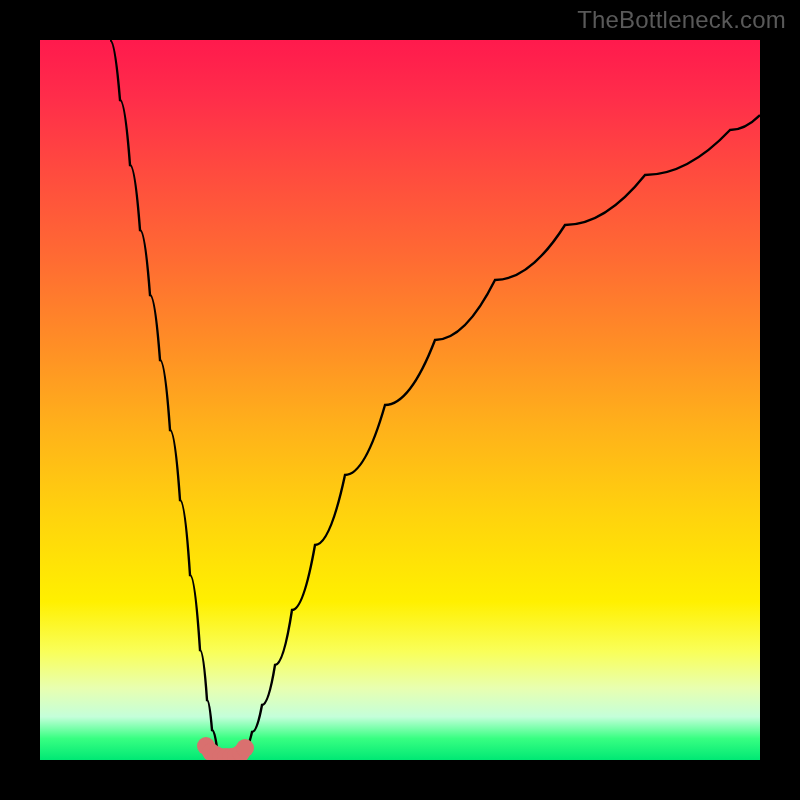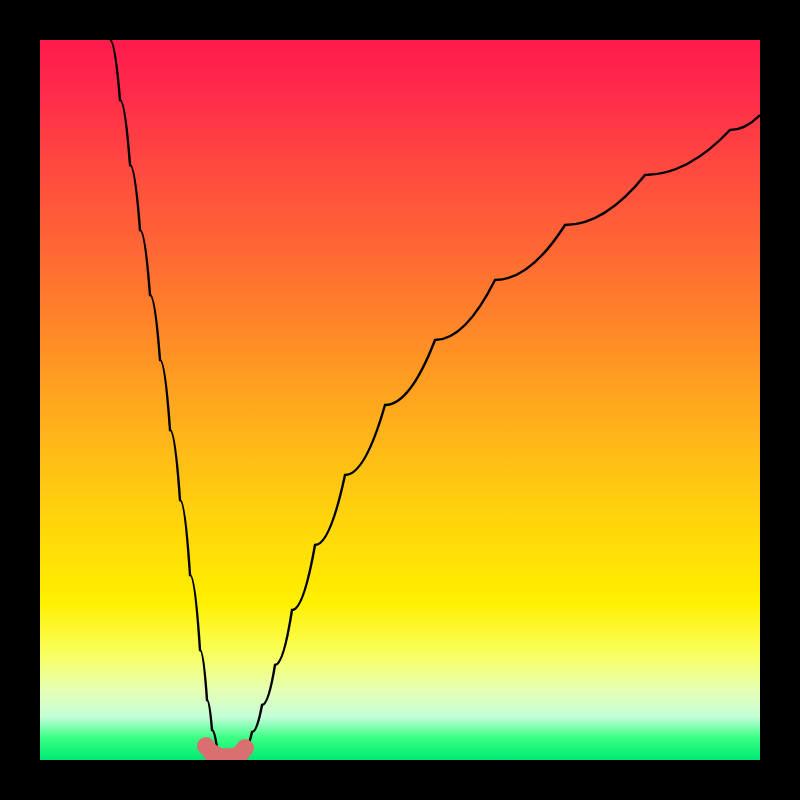--- a/index.html
+++ b/index.html
@@ -50,20 +50,21 @@
   svg.curve {
     position: absolute;
     left: 0; top: 0;
     width: 720px; height: 720px;
   }
 </style>
 </head>
 <body>
 
 <div class="frame">
+  <div class="watermark">TheBottleneck.com</div>
   <div class="plot">
     <svg class="curve" viewBox="0 0 720 720" preserveAspectRatio="none">
       <path id="path-left" fill="none" stroke="#000" stroke-width="2.4" d="M 70 0 Q 75 0 80 60 Q 85 60 90 125 Q 95 125 100 190 Q 105 190 110 255 Q 115 255 120 320 Q 125 320 130 390 Q 135 390 140 460 Q 145 460 150 535 Q 155 535 160 610 Q 163.5 610 167 660 Q 169.5 660 172 690 Q 174.5 690 177 708 Q 179 708 181 714"></path>
       <path id="path-right" fill="none" stroke="#000" stroke-width="2.4" d="M 200 714 Q 202.5 714 205 708 Q 208.5 708 212 692 Q 217 692 222 665 Q 228.5 665 235 625 Q 243.5 625 252 570 Q 263.5 570 275 505 Q 290 505 305 435 Q 325 435 345 365 Q 370 365 395 300 Q 425 300 455 240 Q 490 240 525 185 Q 565 185 605 135 Q 647.5 135 690 90 Q 705 90 720 75"></path>
       <g id="marker-group">
           <circle cx="166" cy="706" r="9" fill="#d9706f"></circle>
           <circle cx="171" cy="712" r="9" fill="#d9706f"></circle>
           <circle cx="176" cy="715" r="9" fill="#d9706f"></circle>
           <circle cx="181" cy="717" r="9" fill="#d9706f"></circle>
           <circle cx="186" cy="717" r="9" fill="#d9706f"></circle>

